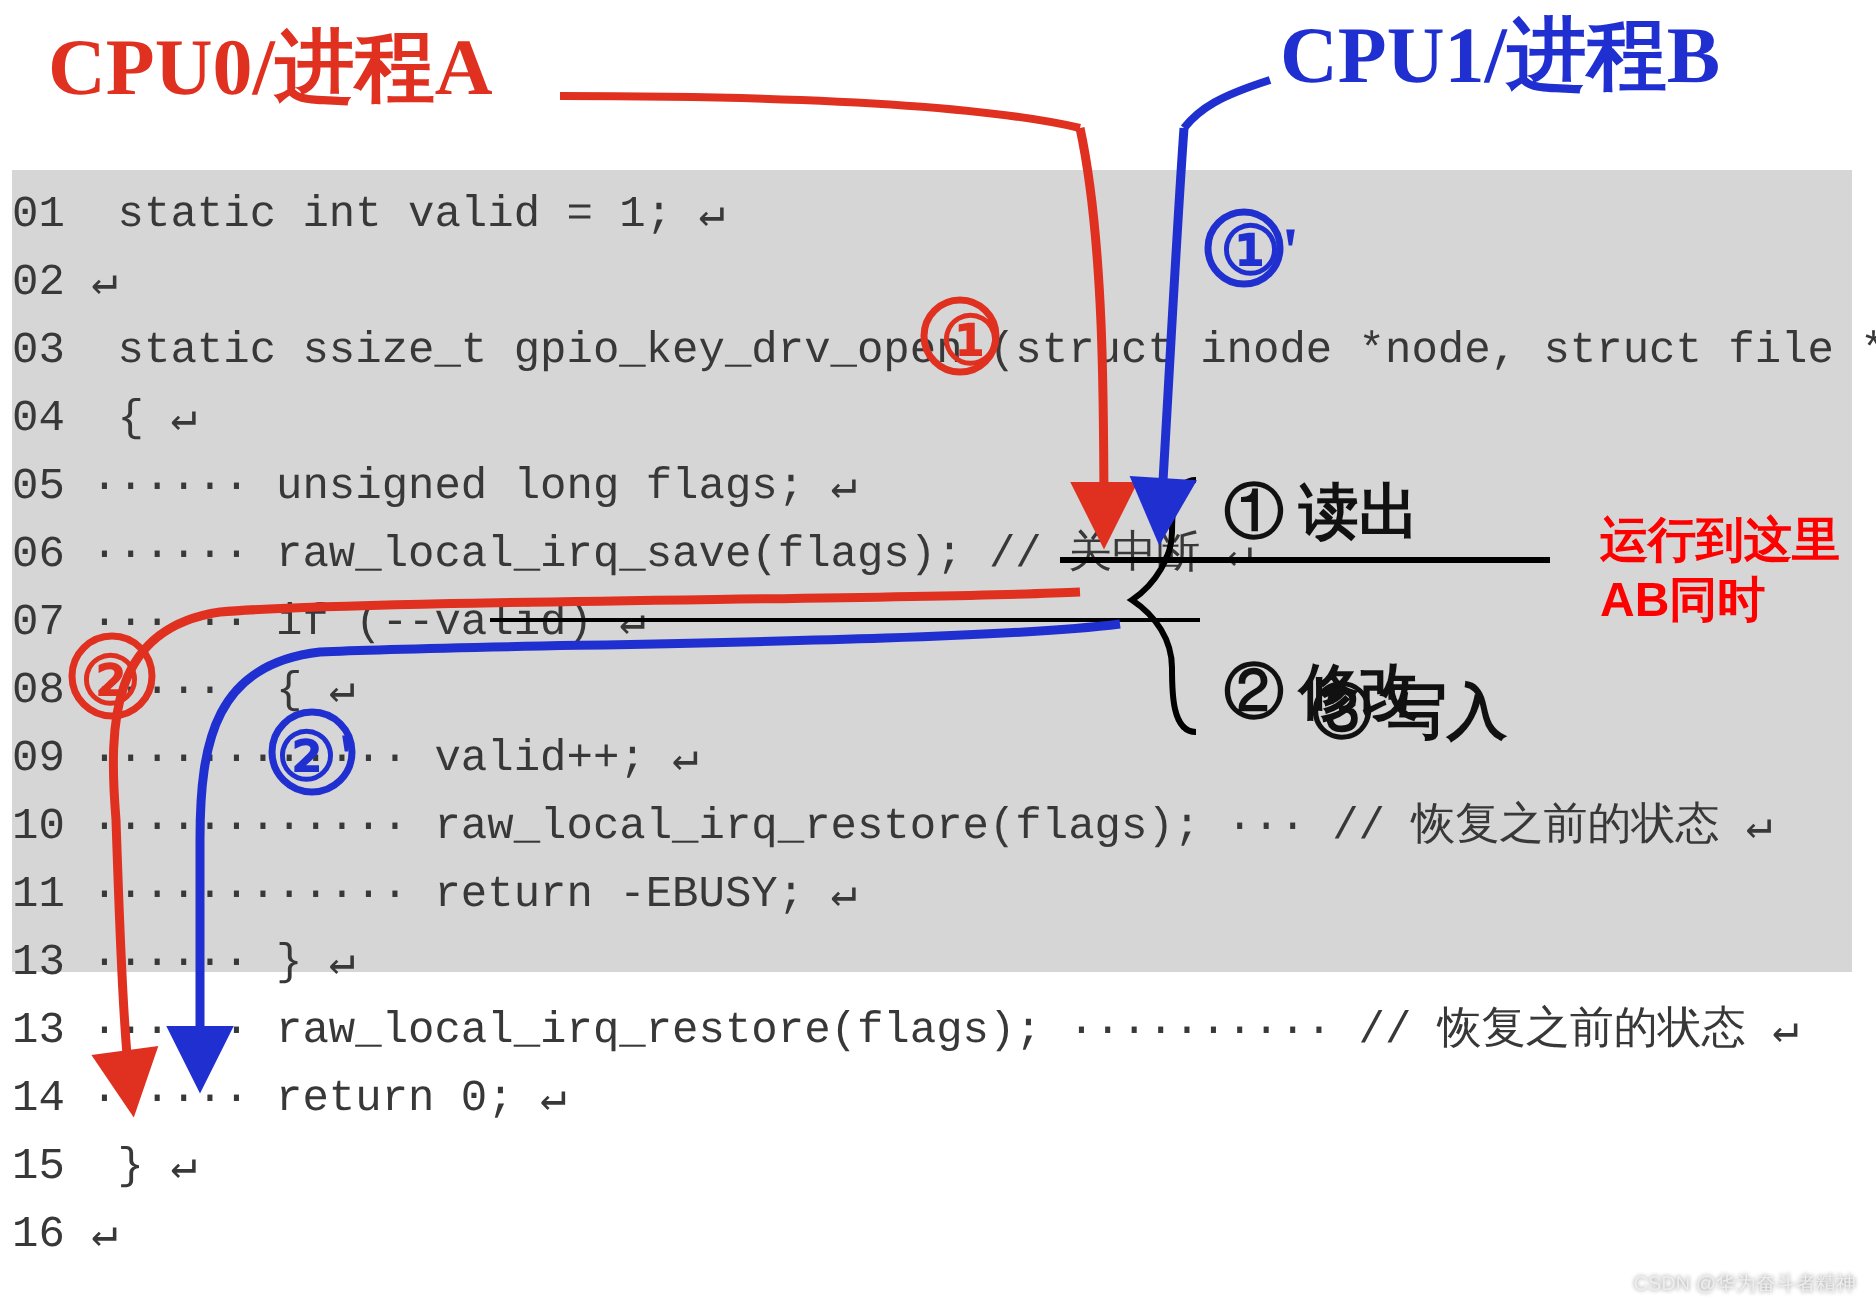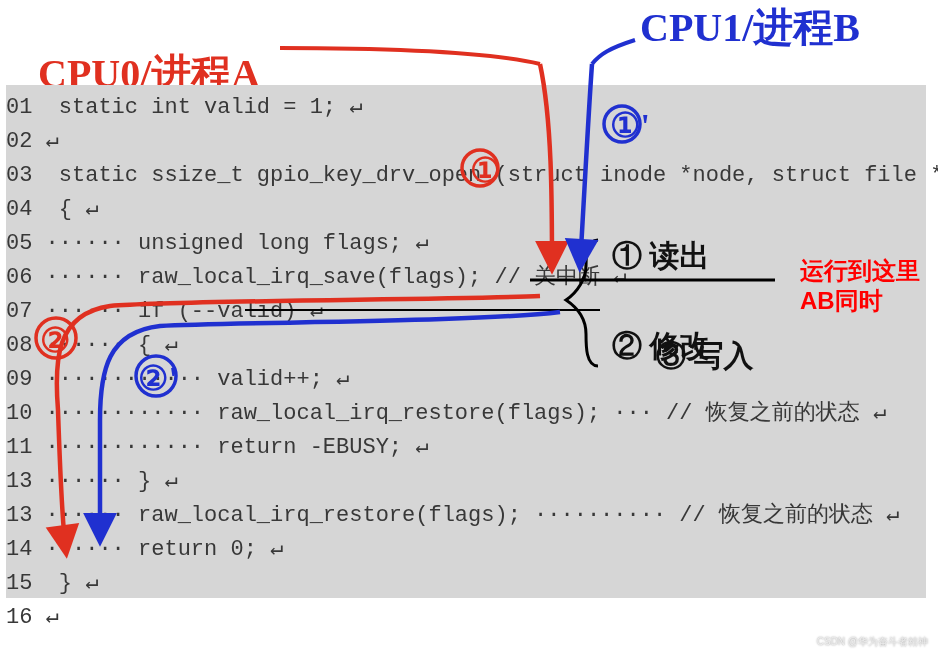--- a/index.html
+++ b/index.html
@@ -5,32 +5,32 @@
   html,body{margin:0;padding:0;width:938px;height:655px;overflow:hidden;font-family:"Arial","Microsoft YaHei",sans-serif;}
   .stage{position:relative;width:938px;height:655px;background:#fff;}
   
   .hand{position:absolute;font-family:"Comic Sans MS","Segoe Script",cursive;font-weight:bold;white-space:nowrap;}
   .red{color:#e03020;}
   .blue{color:#2030d0;}
   .hand.title{font-size:40px;}
   .hand.note{font-size:30px;}
   .ab{position:absolute;right:18px;top:256px;font-size:24px;line-height:30px;font-weight:bold;color:#ff0000;font-family:"Microsoft YaHei",sans-serif;}
   
-  .codebox{position:absolute;left:6px;top:85px;width:920px;height:513px;background:#d6d6d6;font-family:"Courier New",monospace;font-size:22px;line-height:34px;color:#383838;padding:6px 0 0 0;box-sizing:border-box;}
+  .codebox{position:absolute;left:6px;top:85px;width:920px;height:401px;background:#d6d6d6;font-family:"Courier New",monospace;font-size:22px;line-height:34px;color:#383838;padding:6px 0 0 0;box-sizing:border-box;}
   .codeline{position:relative;height:34px;white-space:pre;}
   
   svg.overlay{position:absolute;left:0;top:0;width:938px;height:655px;pointer-events:none;}
   .watermark{position:absolute;right:10px;bottom:6px;color:#eee;font-size:10px;text-shadow:0 0 2px #888;}
 </style>
 </head>
 <body>
 
 <div class="stage">
 
-  <div class="hand title red" style="left:38px;top:6px;margin-top:40px;">CPU0/进程A</div>
+  <div class="hand title red" style="left:24px;top:6px;">CPU0/进程A</div>
   <div class="hand title blue" style="left:640px;top:0px;">CPU1/进程B</div>
 
   <div class="codebox">
     <div class="codeline">01  static int valid = 1; ↵</div>
     <div class="codeline">02 ↵</div>
     <div class="codeline">03  static ssize_t gpio_key_drv_open (struct inode *node, struct file *file) ↵</div>
     <div class="codeline">04  { ↵</div>
     <div class="codeline">05 ······ unsigned long flags; ↵</div>
     <div class="codeline">06 ······ raw_local_irq_save(flags); // 关中断 ↵</div>
     <div class="codeline">07 ······ if (--valid) ↵</div>

